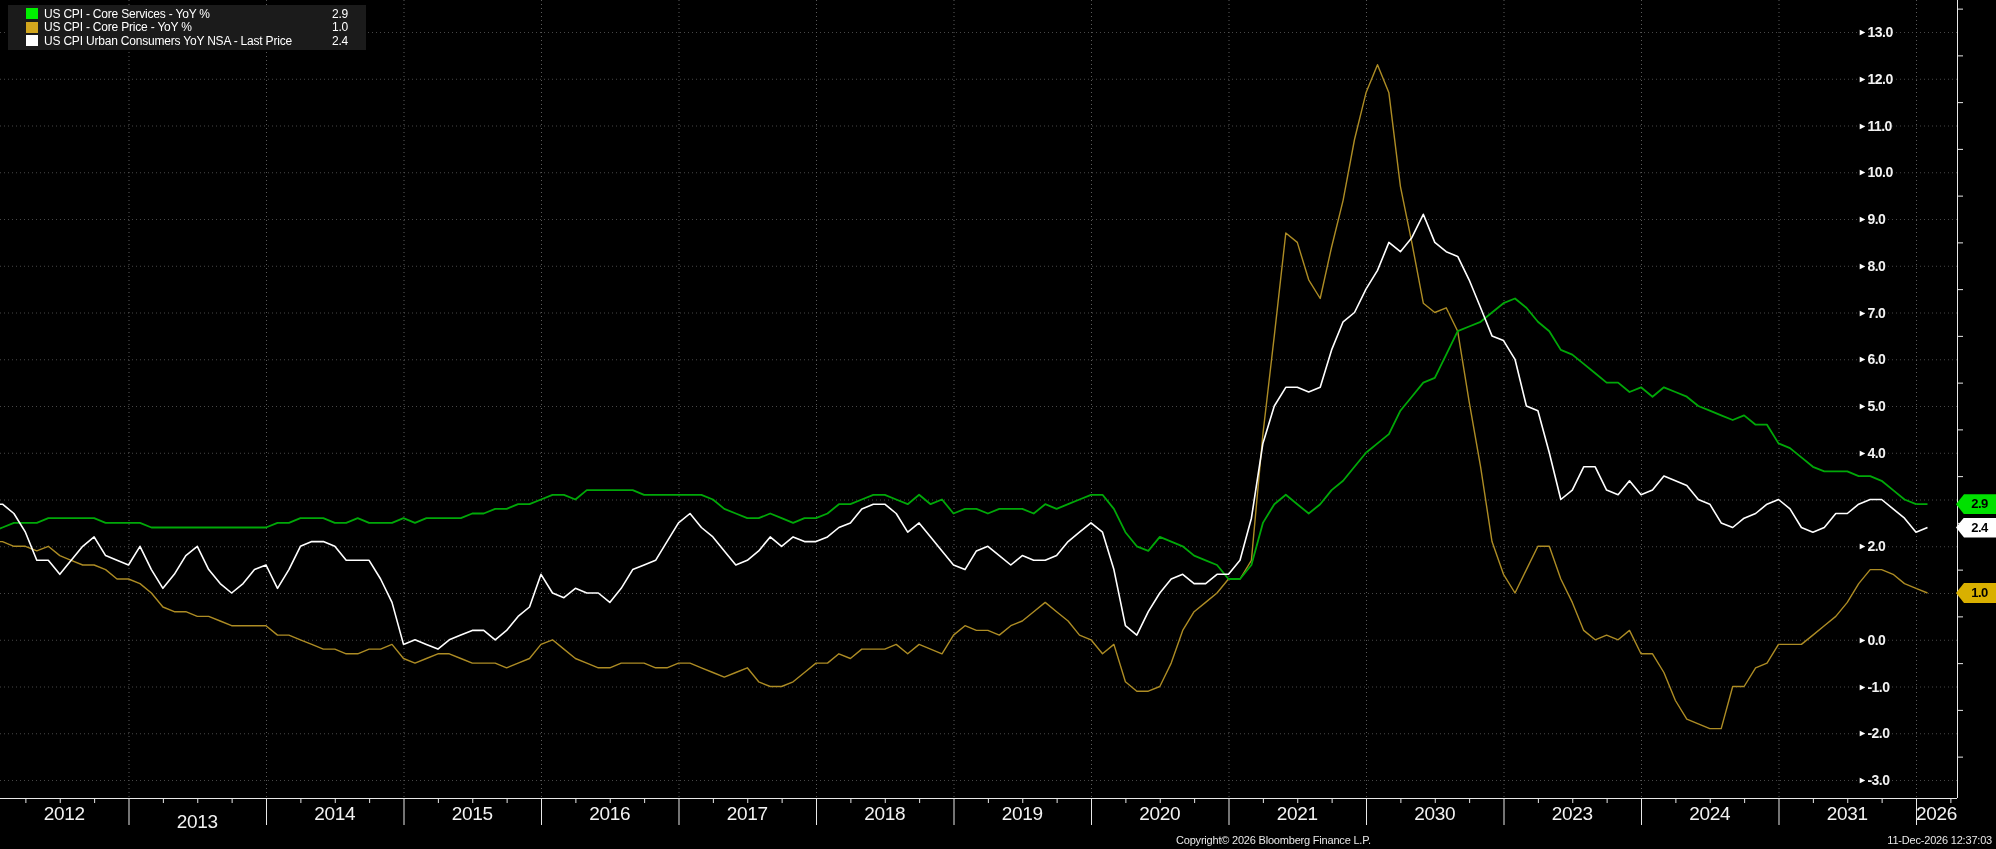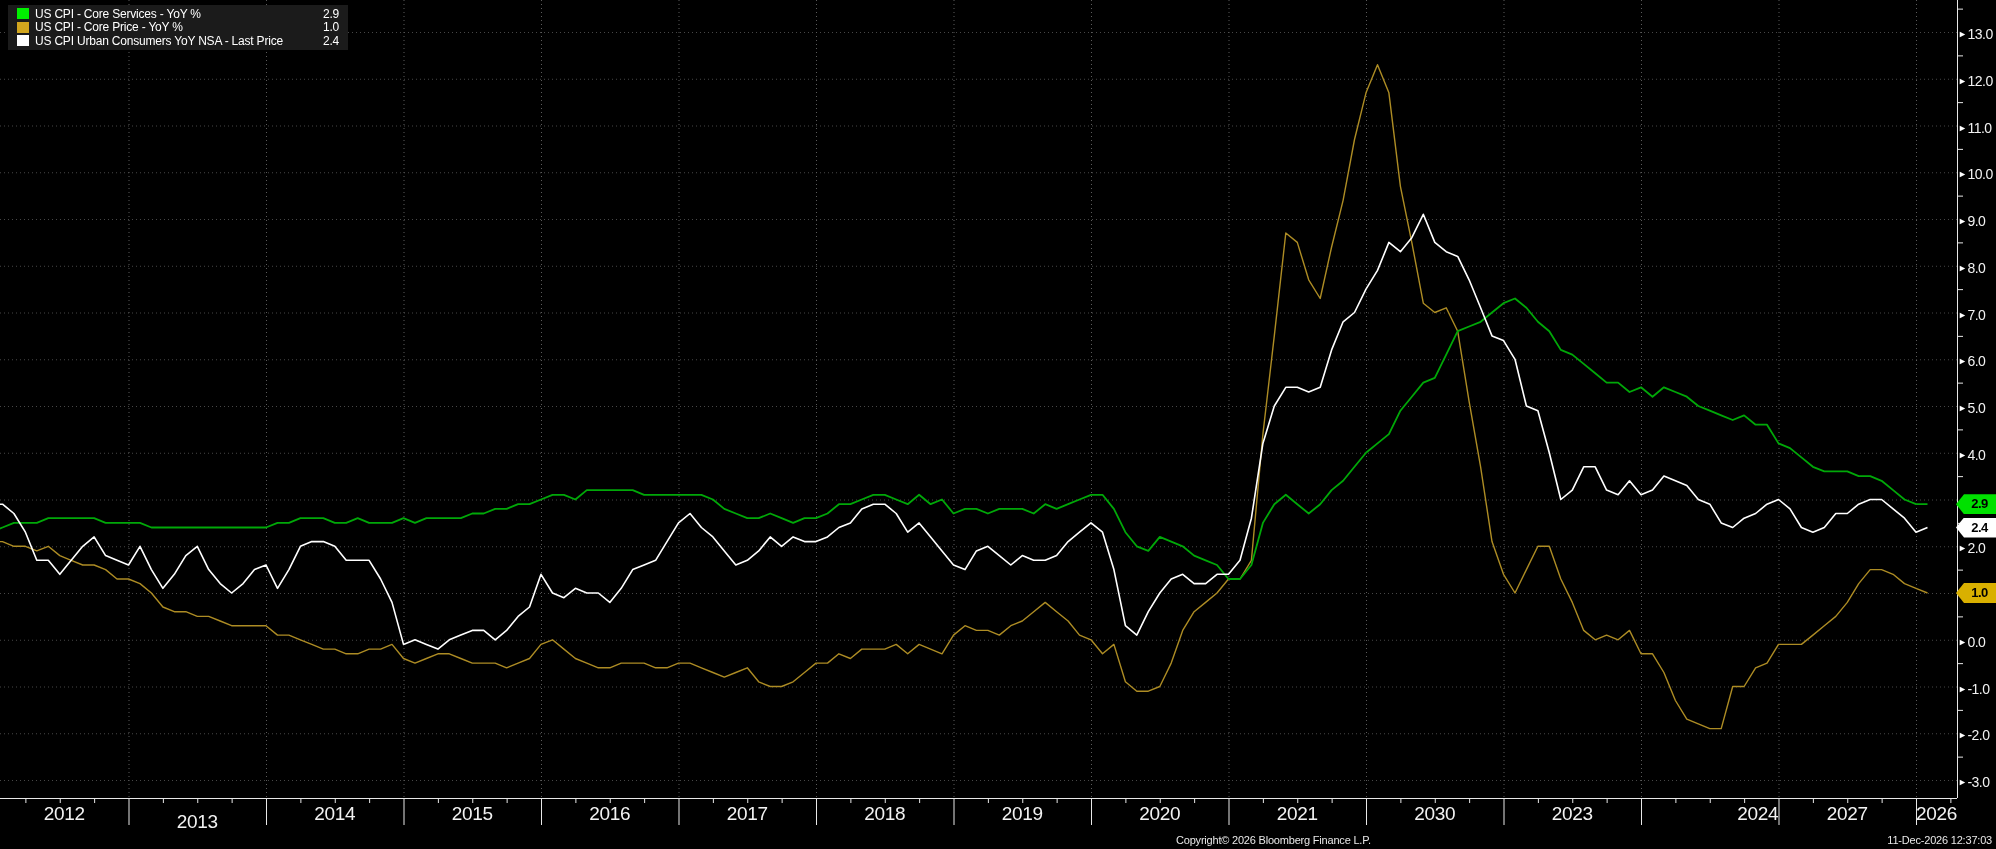--- a/index.html
+++ b/index.html
@@ -1,28 +1,28 @@
 <!DOCTYPE html>
 <html><head>
 <meta charset="utf-8">
 <style>
   html,body{margin:0;padding:0;background:#000;}
   #terminal{position:relative;width:1996px;height:849px;background:#000;overflow:hidden;
     font-family:"Liberation Sans",sans-serif;-webkit-font-smoothing:antialiased;}
   #chart-svg{position:absolute;left:0;top:0;}
   
-  .legend{position:absolute;left:8px;top:5px;width:334px;background:#1b1b1b;padding:2px 3px;z-index:5;}
+  .legend{position:absolute;left:8px;top:5px;width:334px;background:#1b1b1b;padding:2px 12px;z-index:5;}
   .legend-row{display:flex;align-items:center;height:13.5px;padding:0 6px;}
   .swatch{width:12px;height:11px;margin-right:6px;flex:none;}
   .legend-label{color:#fff;font-size:12px;letter-spacing:-0.2px;white-space:nowrap;}
   .legend-spacer{flex:1;}
   .legend-value{color:#fff;font-size:12px;letter-spacing:-0.2px;}
   
-  .ylab{position:absolute;left:1958px;color:#f2f2f2;font-size:14px;letter-spacing:-0.5px;
-    white-space:nowrap;line-height:23px;z-index:2;}
+  .ylab{position:absolute;left:1858px;color:#f2f2f2;font-size:14px;letter-spacing:-0.5px;
+    white-space:nowrap;line-height:18px;z-index:2;font-weight:bold;}
   .ylab .arr{font-size:9px;vertical-align:2px;margin-right:1px;color:#fff;}
   
   .badge{position:absolute;left:1956px;width:40px;height:20px;line-height:20px;z-index:6;
     font-size:13px;font-weight:600;color:#000;text-align:center;padding-left:7px;box-sizing:border-box;
     clip-path:polygon(0 50%,20% 0,100% 0,100% 100%,20% 100%);letter-spacing:-0.5px;}
   
   .xlab{position:absolute;top:803px;transform:translateX(-50%);color:#f2f2f2;font-size:19px;
     letter-spacing:-0.3px;z-index:2;}
   
   .footer{position:absolute;top:834px;left:0;width:100%;height:15px;color:#e8e8e8;font-size:11px;
@@ -197,22 +197,22 @@
       <div class="xlab" style="left: 334.75px;">2014</div>
       <div class="xlab" style="left: 472.25px;">2015</div>
       <div class="xlab" style="left: 609.75px;">2016</div>
       <div class="xlab" style="left: 747.25px;">2017</div>
       <div class="xlab" style="left: 884.75px;">2018</div>
       <div class="xlab" style="left: 1022.25px;">2019</div>
       <div class="xlab" style="left: 1159.75px;">2020</div>
       <div class="xlab" style="left: 1297.25px;">2021</div>
       <div class="xlab" style="left: 1434.75px;">2030</div>
       <div class="xlab" style="left: 1572.25px;">2023</div>
-      <div class="xlab" style="left: 1709.75px; margin-left: 48px;">2024</div>
-      <div class="xlab" style="left: 1847.25px;">2027</div>
+      <div class="xlab" style="left: 1709.75px;">2024</div>
+      <div class="xlab" style="left: 1847.25px;">2031</div>
       <div class="xlab" style="left: 1936.5px;">2026</div>
     </div>
 
   <div class="footer">
     <span class="footer-center">Copyright© 2026 Bloomberg Finance L.P.</span>
     <span class="footer-right">11-Dec-2026 12:37:03</span>
   </div>
 
 </div>
 

